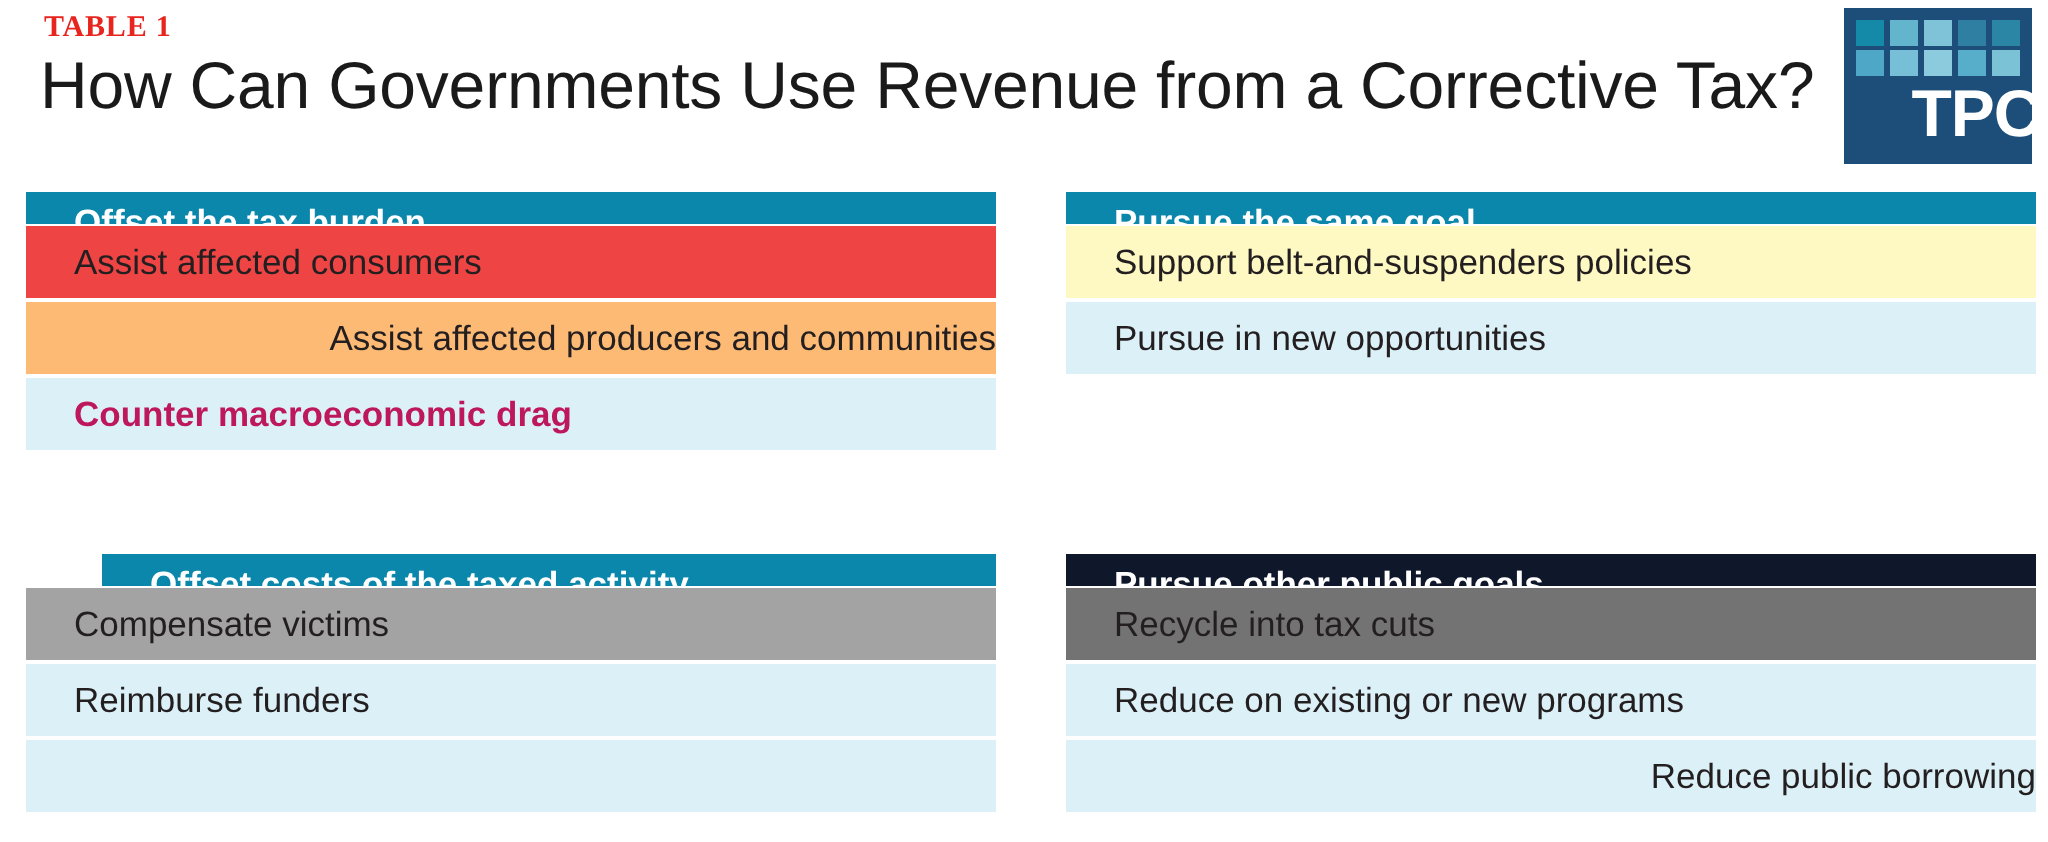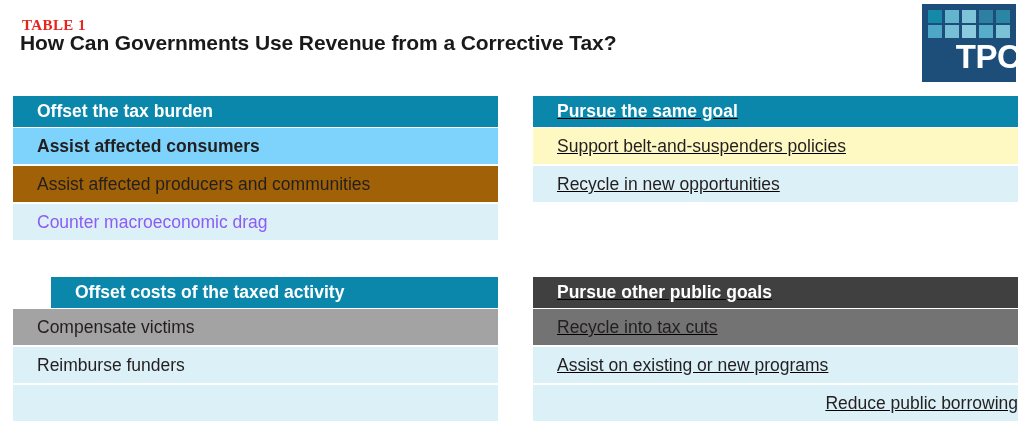--- a/index.html
+++ b/index.html
@@ -20,34 +20,34 @@
   .header {
     position: absolute;
     left: 0;
     top: 0;
     width: 1024px;
     height: 88px;
   }
   .table-label {
     position: absolute;
     left: 22px;
-    top: 16px;
+    top: 5px;
     font-family: "Liberation Serif", "DejaVu Serif", serif;
     font-weight: bold;
     font-size: 15px;
     letter-spacing: 0.4px;
     color: #e8241f;
     line-height: 18px;
   }
   .page-title {
     position: absolute;
     left: 20px;
     top: 25px;
-    font-size: 21px;
-    font-weight: bold;
+    font-size: 33px;
+    font-weight: normal;
     color: #1a1a1a;
     line-height: 36px;
     letter-spacing: -0.1px;
     white-space: nowrap;
   }
 
   
   .logo {
     position: absolute;
     left: 922px;
@@ -87,30 +87,30 @@
     left: 13px;
     top: 96px;
     width: 1005px;
     height: 320px;
   }
   .block {
     position: absolute;
     width: 485px;
   }
   .block.col-left  { left: 0px; }
-  .block.col-right { left: 520px; text-decoration: underline; }
+  .block.col-right { left: 520px; }
   .block.row-top    { top: 0px; }
   .block.row-bottom { top: 181px; }
 
   .block-header {
     background: #0b87ac;
     color: #ffffff;
     font-size: 17.5px;
     font-weight: bold;
-    height: 31px;
+    height: 16px;
     line-height: 31px;
     padding: 0 0 0 24px;
     box-sizing: border-box;
     white-space: nowrap;
     overflow: hidden;
   }
   .block-rows {
     padding-top: 1px;
   }
   .row {
@@ -150,45 +150,45 @@
     </div>
     <div class="logo-text">TPC</div>
   </div>
 </div>
 
 <div class="grid">
 
   <div class="block col-left row-top">
     <div class="block-header" style="background: rgb(11, 135, 172); color: rgb(255, 255, 255);">Offset the tax burden</div>
     <div class="block-rows">
-      <div class="row" style="background: #7dd3fc; color: rgb(35, 31, 32); font-weight: bold;">Assist affected consumers</div>
-      <div class="row" style="background: #a16207; color: rgb(35, 31, 32);">Assist affected producers and communities</div>
-      <div class="row" style="background: rgb(220, 240, 247); color: #8b5cf6;">Counter macroeconomic drag</div>
+      <div class="row" style="background: #ef4444; color: rgb(35, 31, 32);">Assist affected consumers</div>
+      <div class="row" style="background: #fdba74; color: rgb(35, 31, 32); text-align: right;">Assist affected producers and communities</div>
+      <div class="row" style="background: rgb(220, 240, 247); color: #be185d; font-weight: bold;">Counter macroeconomic drag</div>
     </div>
   </div>
 
   <div class="block col-right row-top">
     <div class="block-header" style="background: rgb(11, 135, 172); color: rgb(255, 255, 255);">Pursue the same goal</div>
     <div class="block-rows">
       <div class="row" style="background: #fef9c3; color: rgb(35, 31, 32);">Support belt-and-suspenders policies</div>
-      <div class="row" style="background: rgb(220, 240, 247); color: rgb(35, 31, 32);">Recycle in new opportunities</div>
+      <div class="row" style="background: rgb(220, 240, 247); color: rgb(35, 31, 32);">Pursue in new opportunities</div>
     </div>
   </div>
 
   <div class="block col-left row-bottom">
     <div class="block-header" style="background: rgb(11, 135, 172); color: rgb(255, 255, 255); margin-left: 38px;">Offset costs of the taxed activity</div>
     <div class="block-rows">
       <div class="row" style="background: #a3a3a3; color: rgb(35, 31, 32);">Compensate victims</div>
       <div class="row" style="background: rgb(220, 240, 247); color: rgb(35, 31, 32);">Reimburse funders</div>
       <div class="row is-empty" style="background: rgb(220, 240, 247);"></div>
     </div>
   </div>
 
   <div class="block col-right row-bottom">
-    <div class="block-header" style="background: #404040; color: rgb(255, 255, 255);">Pursue other public goals</div>
+    <div class="block-header" style="background: #0f172a; color: rgb(255, 255, 255);">Pursue other public goals</div>
     <div class="block-rows">
       <div class="row" style="background: #737373; color: rgb(35, 31, 32);">Recycle into tax cuts</div>
-      <div class="row" style="background: rgb(220, 240, 247); color: rgb(35, 31, 32);">Assist on existing or new programs</div>
+      <div class="row" style="background: rgb(220, 240, 247); color: rgb(35, 31, 32);">Reduce on existing or new programs</div>
       <div class="row" style="background: rgb(220, 240, 247); color: rgb(35, 31, 32); text-align: right;">Reduce public borrowing</div>
     </div>
   </div>
 
 </div>
 
 </body></html>

